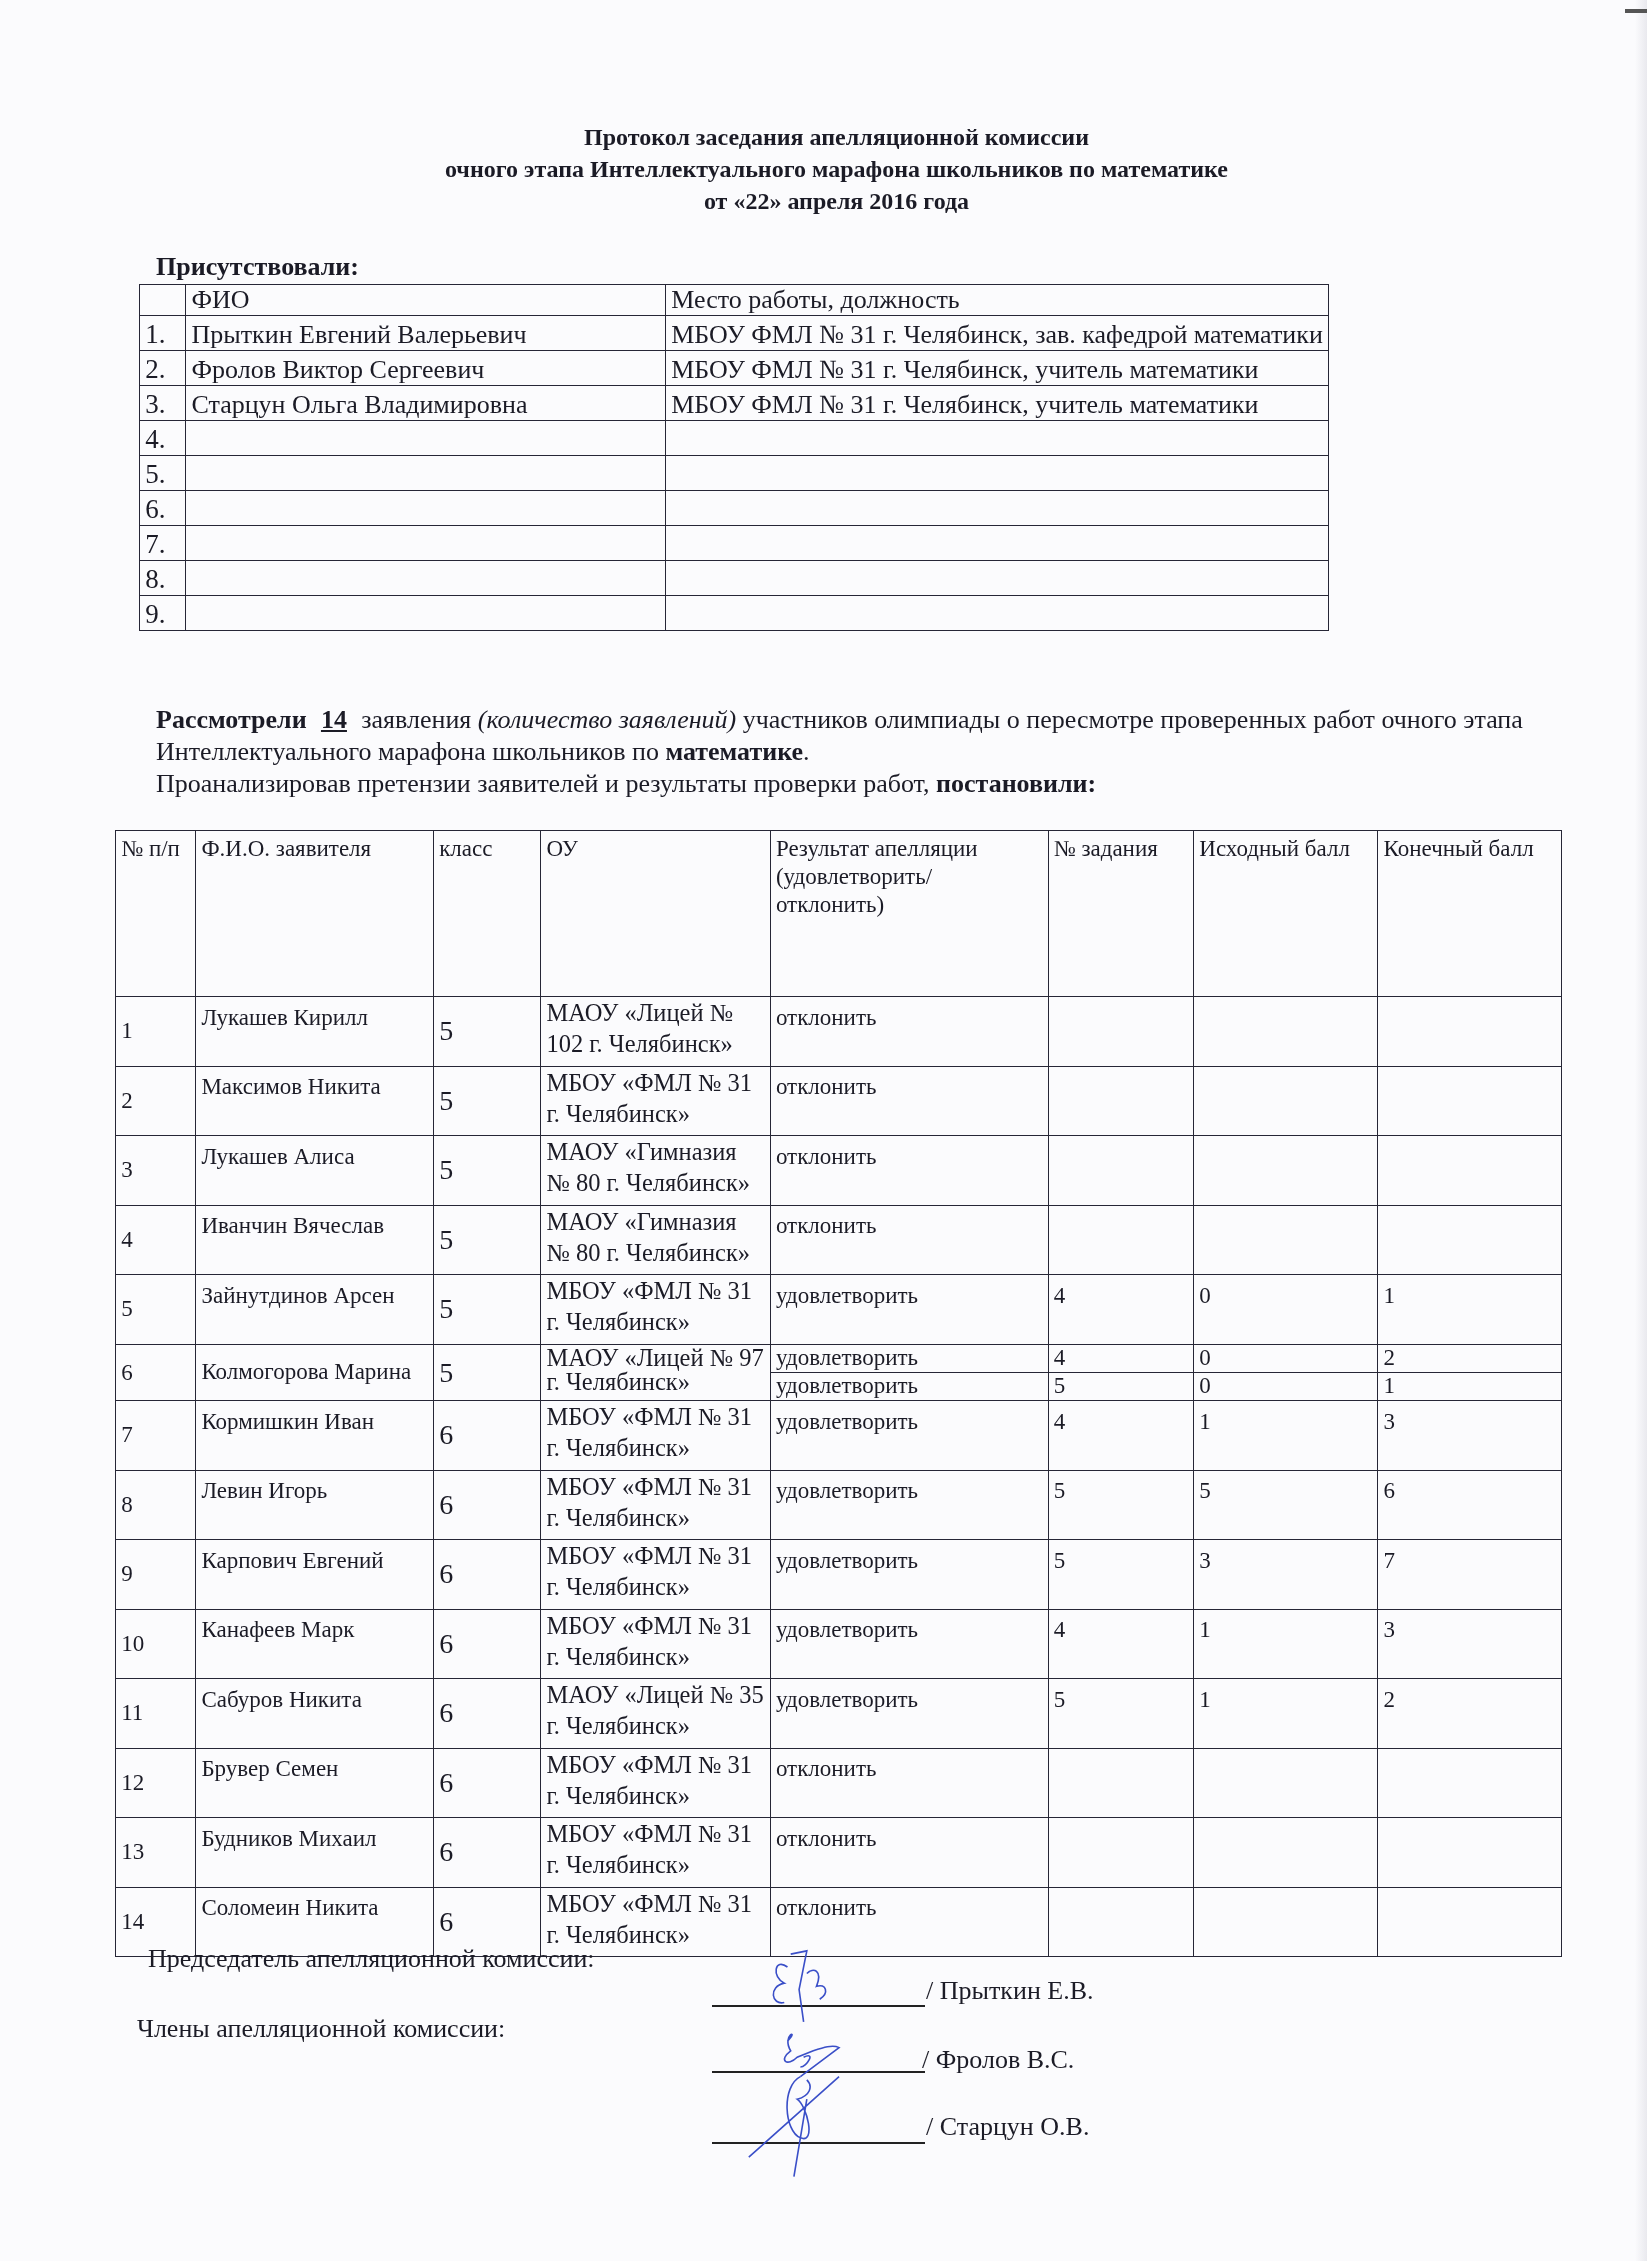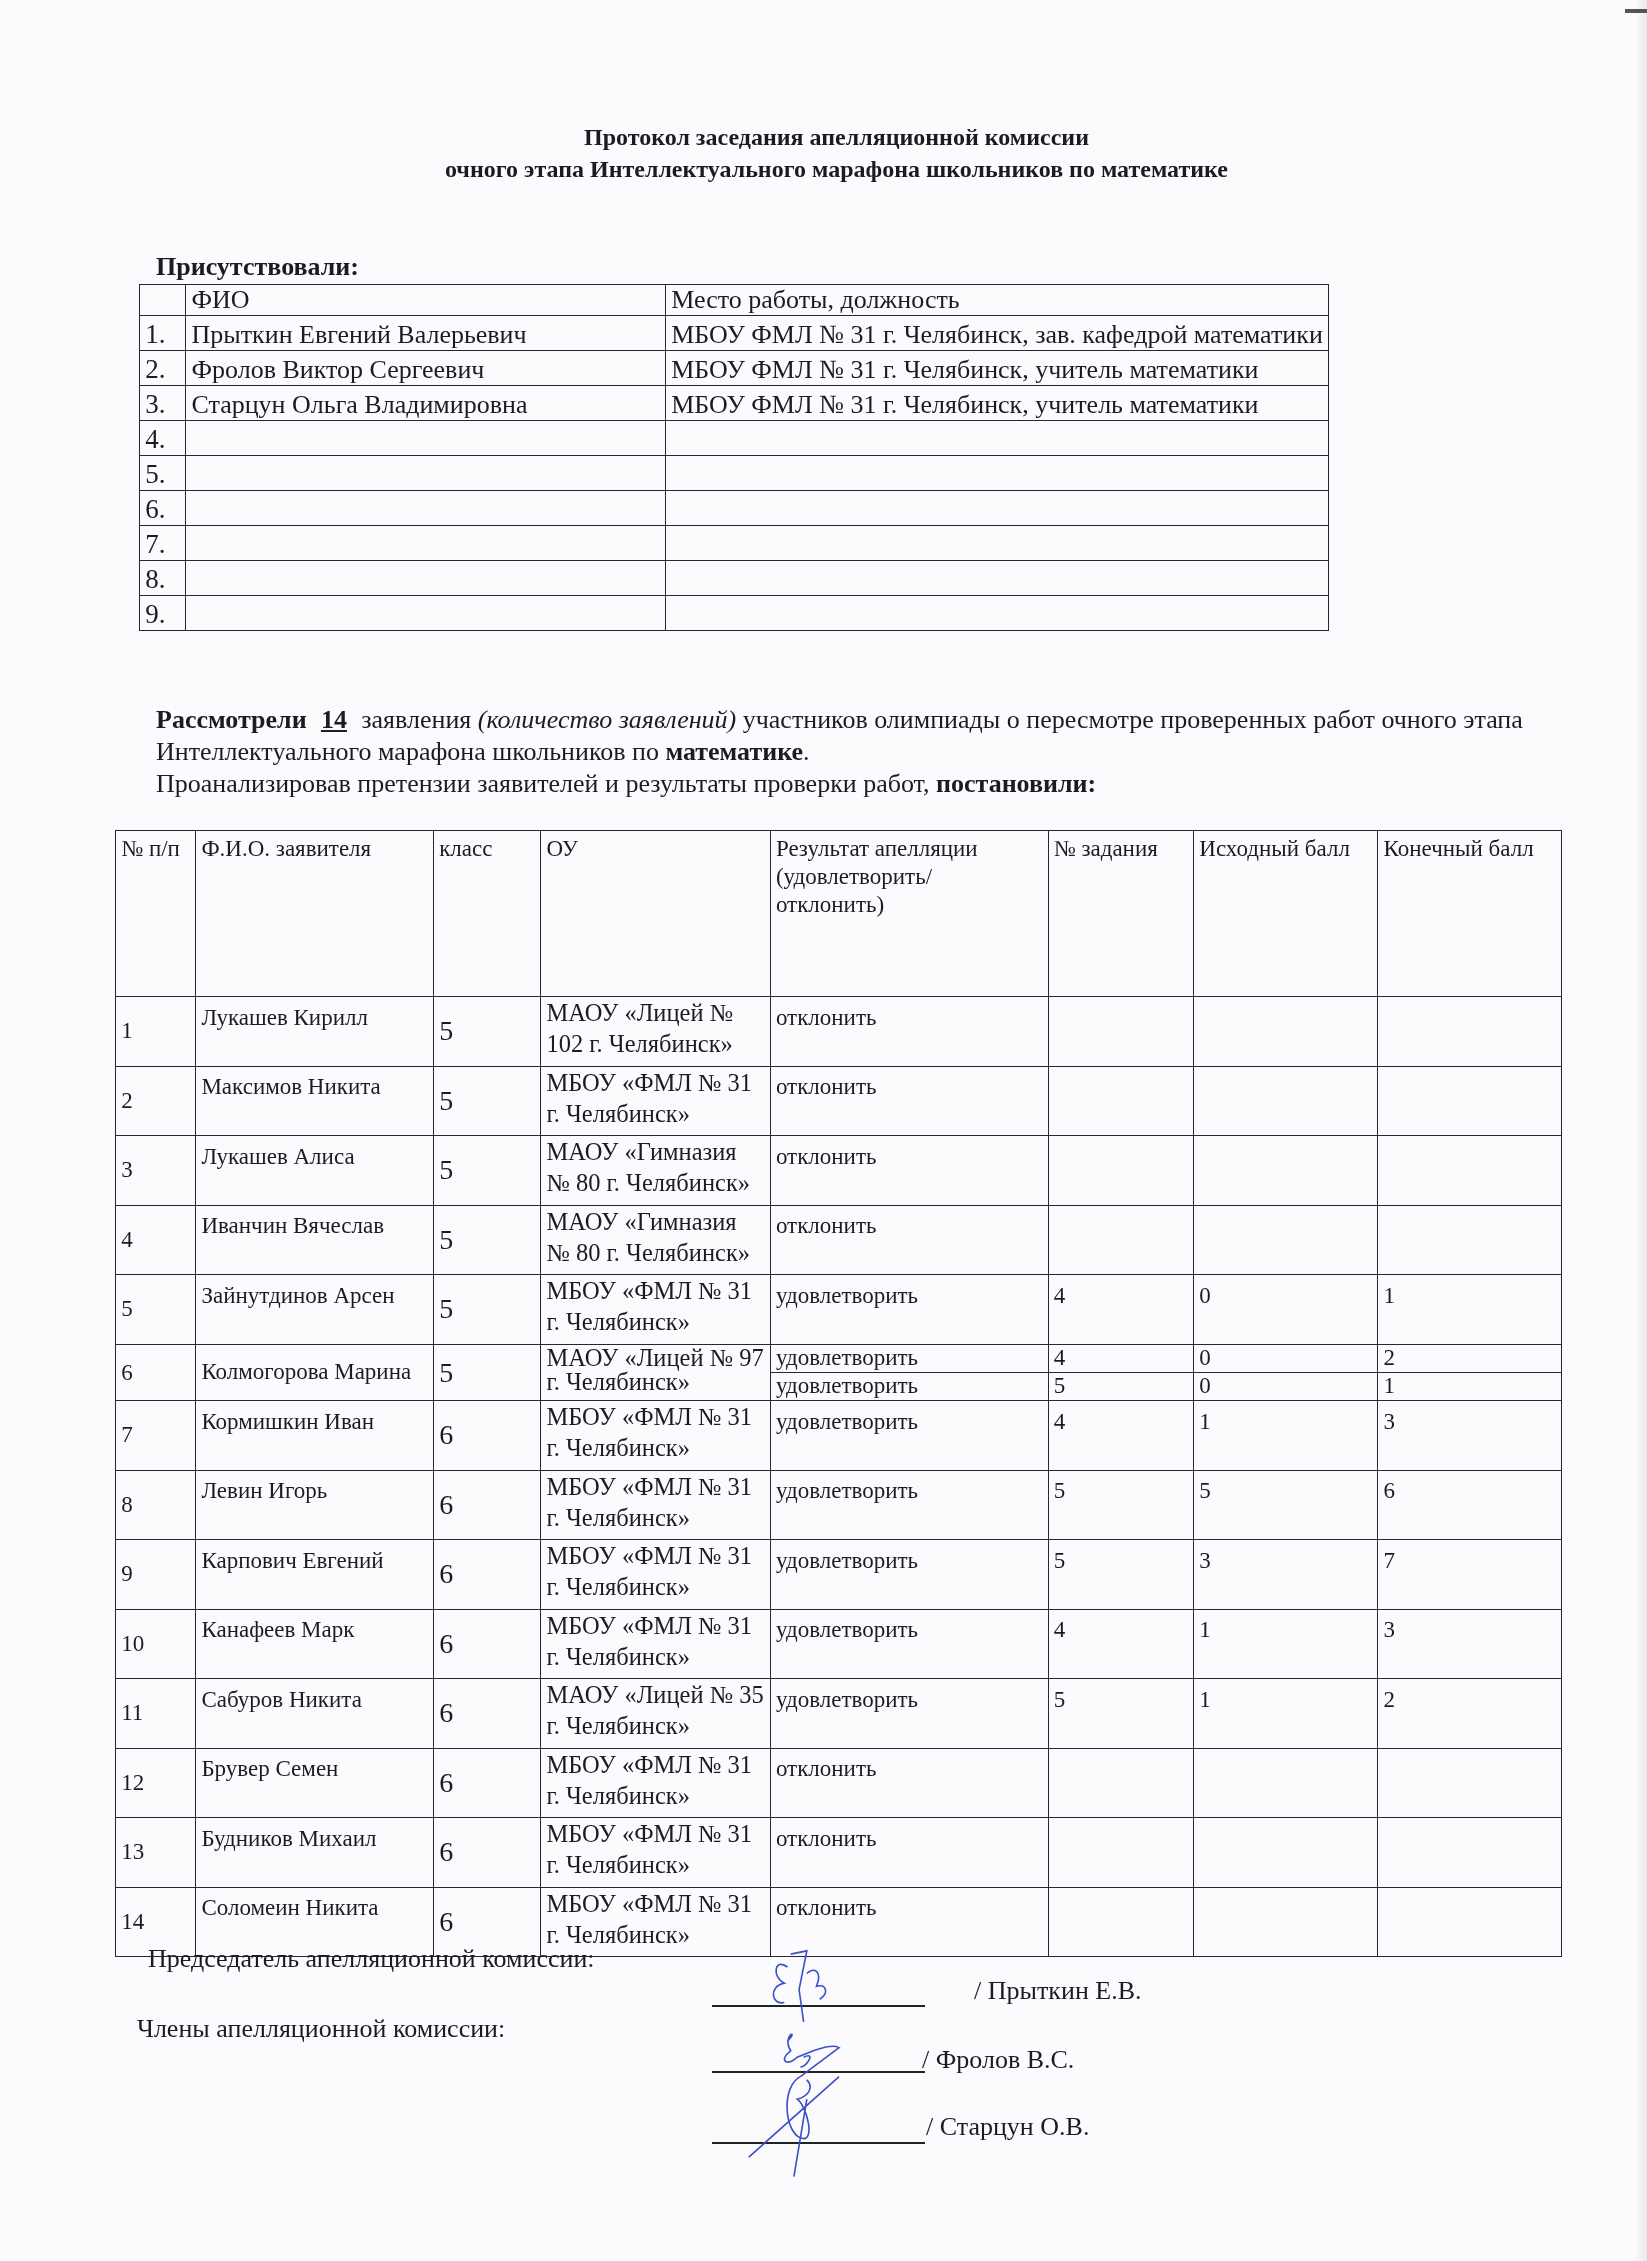--- a/index.html
+++ b/index.html
@@ -48,20 +48,21 @@
   </style>
 </head>
 <body>
 
 <div class="scan-edge"></div>
 <div class="scan-mark"></div>
 
 <div class="header">
   <div>Протокол заседания апелляционной комиссии</div>
   <div>очного этапа Интеллектуального марафона школьников по математике</div>
+  <div>от «22» апреля 2016 года</div>
 </div>
 
 <div class="present-label">Присутствовали:</div>
 
 <table class="t1">
   <tbody id="t1body">
       <tr class="hdr">
         <td class="c0"></td>
         <td class="c1">ФИО</td>
         <td class="c2">Место работы, должность</td>
@@ -286,21 +287,21 @@
     </tbody>
 </table>
 
 <div class="sig" style="left:148px; top:1944px;">Председатель апелляционной комиссии:</div>
 <div class="sig" style="left:137px; top:2014px;">Члены апелляционной комиссии:</div>
 
 <div class="sig-line" style="left:712px; top:2005px;"></div>
 <div class="sig-line" style="left:712px; top:2071px;"></div>
 <div class="sig-line" style="left:712px; top:2142px;"></div>
 
-<div class="sig" style="left:974px; top:1976px;">/  Прыткин Е.В.</div>
+<div class="sig" style="left:926px; top:1976px;">/  Прыткин Е.В.</div>
 <div class="sig" style="left:922px; top:2045px;">/ Фролов В.С.</div>
 <div class="sig" style="left:926px; top:2112px;">/  Старцун О.В.</div>
 
 <svg class="sig-scribble" style="left:710px; top:1938px;" width="213" height="245" viewBox="0 0 330 380">
   <g fill="none" stroke-width="2.5" id="sig-ink" stroke="#3a4fc8">
     <path d="M120 45 C100 30,95 60,115 70 C90 75,95 105,115 100 M125 25 L150 20 L138 80 L145 130 M150 55 C160 45,175 50,165 75 C180 70,185 85,170 95"></path>
     <path d="M120 160 C140 140,110 150,125 175 C105 190,120 200,135 185 L160 175 C175 170,190 165,200 170 L140 215 M145 185 C165 175,150 200,140 200"></path>
     <path d="M140 215 C110 230,115 300,140 310 C165 320,150 260,135 250 C155 245,160 230,150 220 M60 340 L200 215 M150 250 L130 370"></path>
   </g>
 </svg>

